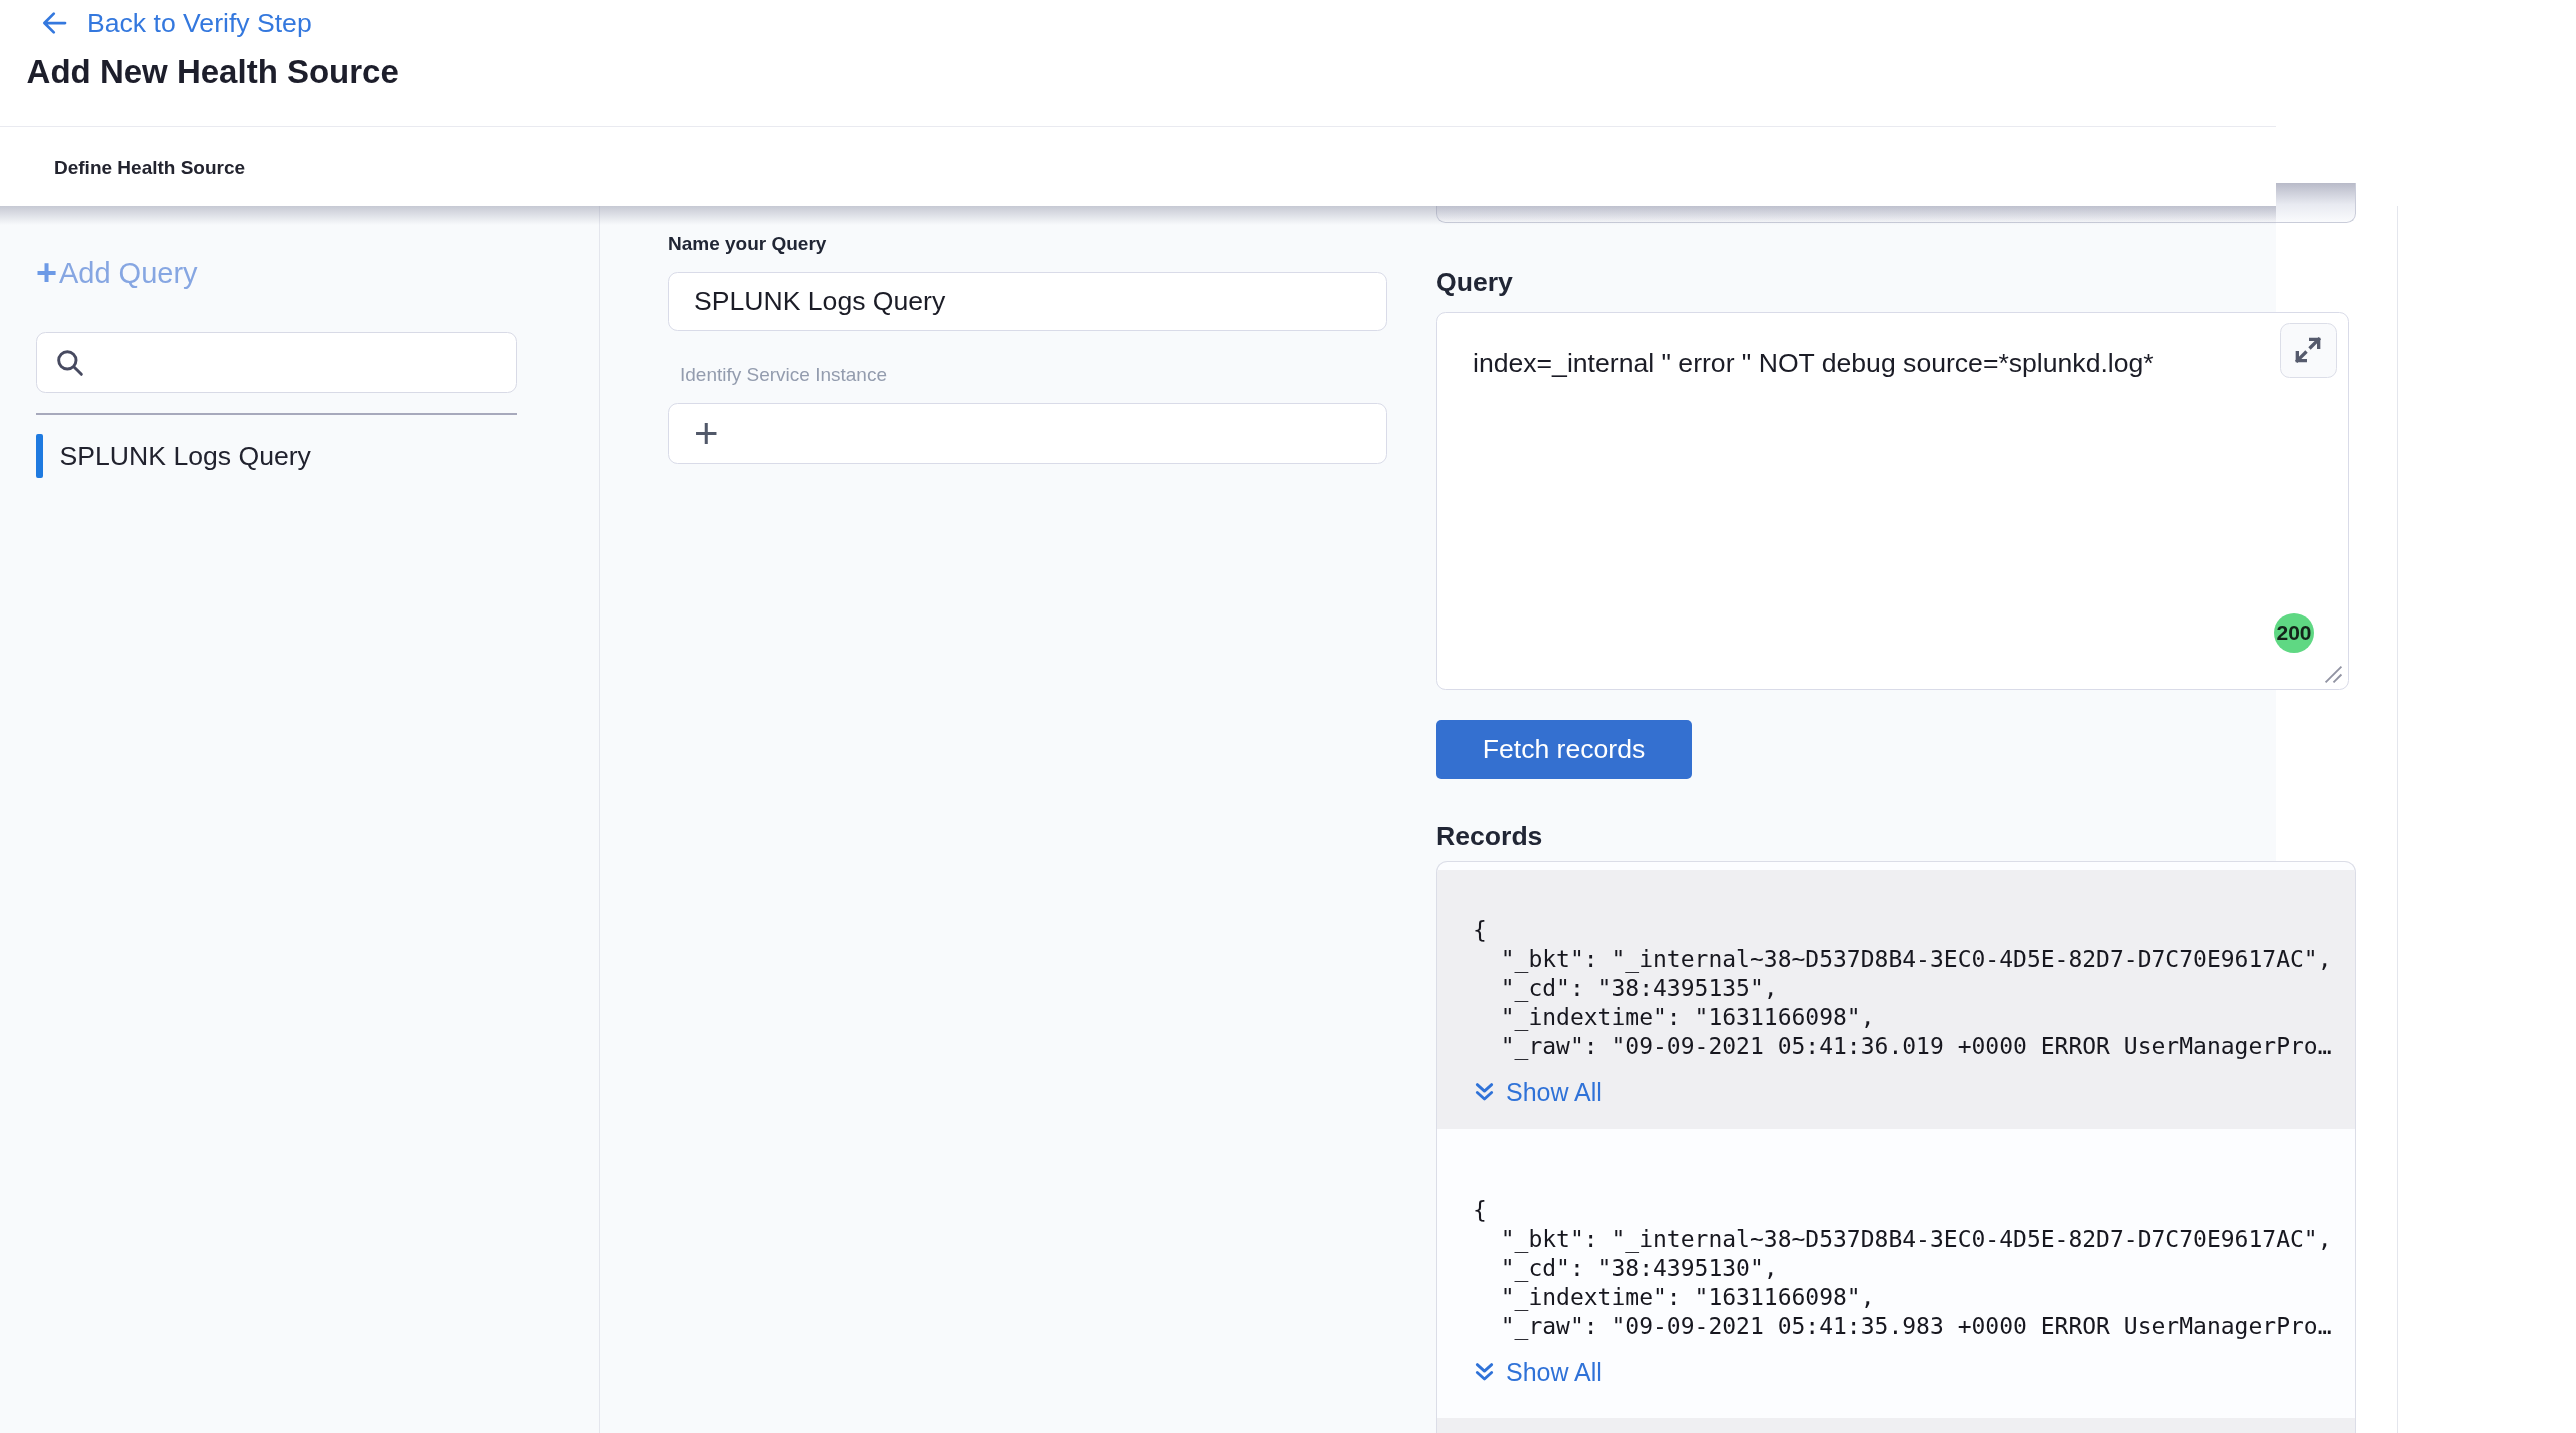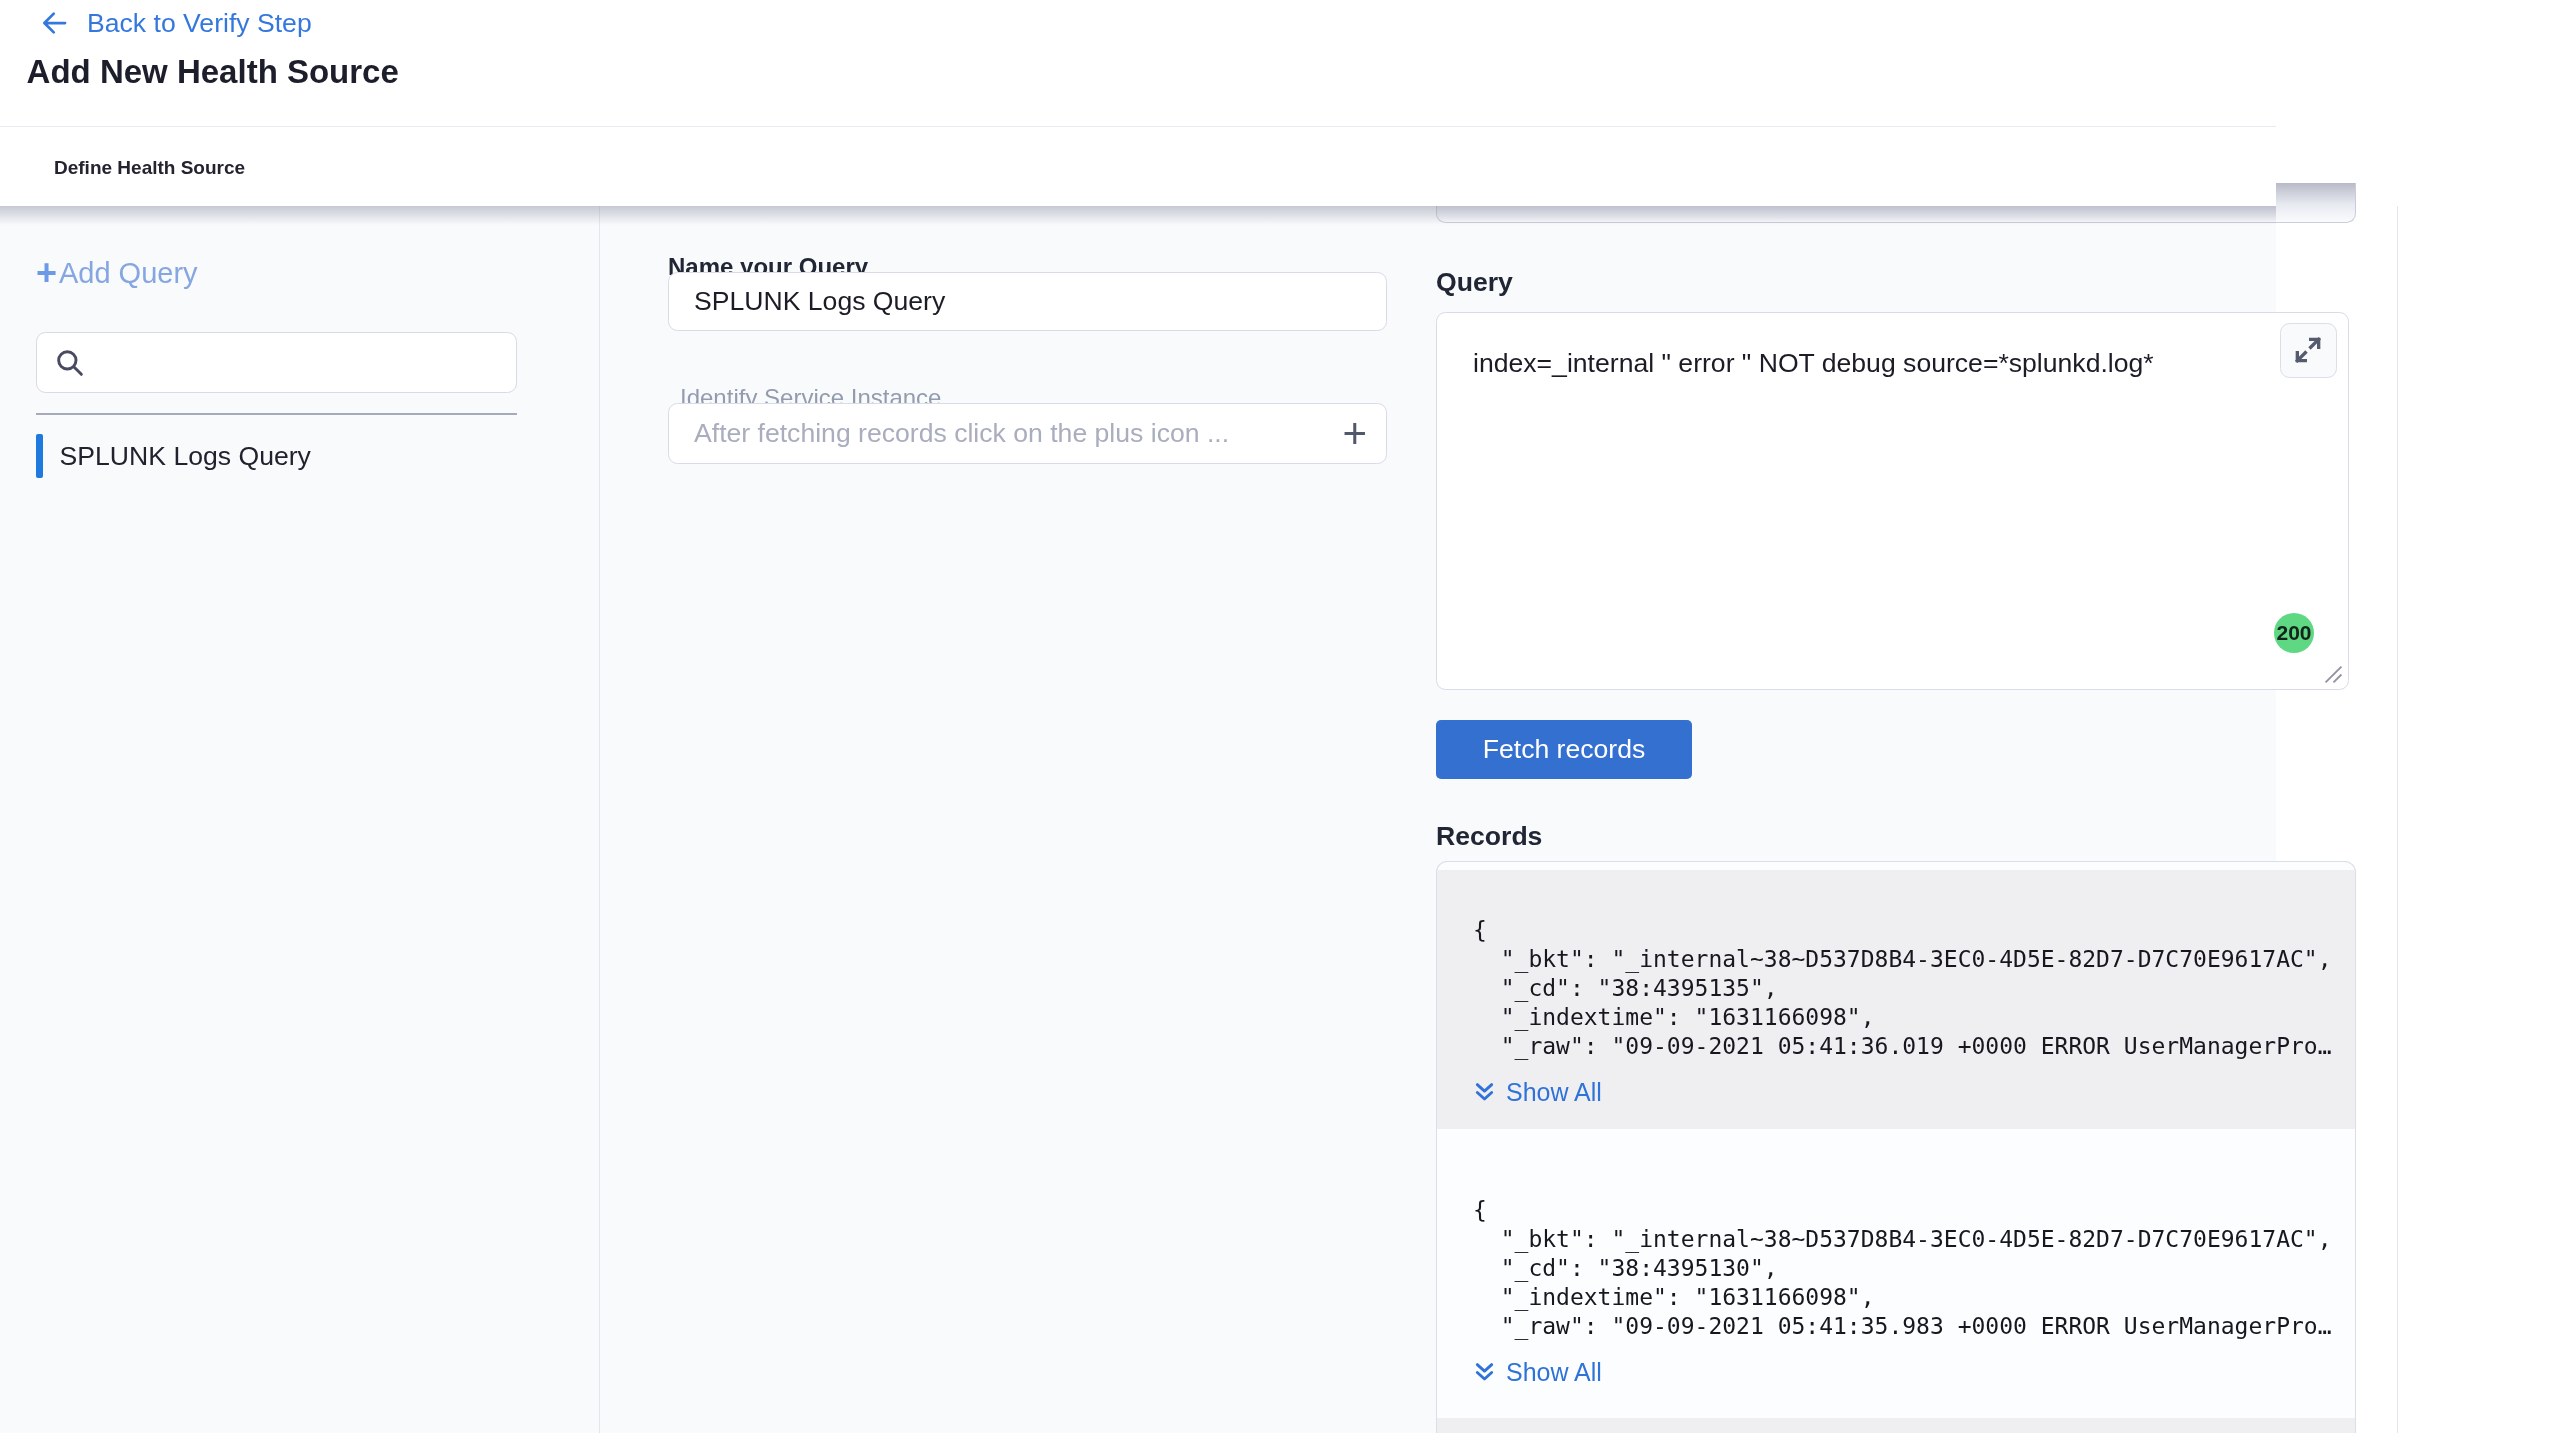--- a/index.html
+++ b/index.html
@@ -38,21 +38,21 @@
     border:1.9px solid #d8dae6; border-radius:9.5px; display:flex; align-items:center; padding:0 17px; }
   .searchbox input { border:none; outline:none; flex:1; font-size:25px; margin-left:13.3px;
     font-family:"Liberation Sans", sans-serif; background:transparent; }
   .sidebar-divider { position:absolute; left:36px; top:207px; width:481px; height:1.9px; background:#a7a9bc; }
   .query-item { position:absolute; left:36px; top:228px; height:44px; display:flex; align-items:center; cursor:pointer; }
   .sel-bar { width:6.6px; height:44px; background:#1f7ae0; border-radius:1.9px; margin-right:17px; }
   .query-item-label { font-size:26.6px; color:#21222e; font-weight:500; }
 
   
   .form-col { position:absolute; left:668px; top:0; width:719px; }
-  .field-label { font-size:24px; font-weight:600; color:#212635;margin-top:20px; }
+  .field-label { font-size:19px; font-weight:600; color:#212635; }
   .field-label.gray { color:#939cae; font-weight:500; }
   .lbl-name { position:absolute; left:0; top:26.6px; }
   .name-input { position:absolute; left:0; top:66px; width:719px; height:59px; background:#fff;
     border:1.9px solid #d9dbe8; border-radius:9.5px; font-size:26.6px; color:#1b1c26; padding:0 25px;
     font-family:"Liberation Sans", sans-serif; outline:none; }
   .lbl-si { position:absolute; left:12px; top:158px; }
   .si-wrap { position:absolute; left:0; top:197px; width:719px; height:61px; background:#fff;
     border:1.9px solid #d9dbe8; border-radius:9.5px; display:flex; align-items:center; padding:0 19px 0 25px; }
   .si-wrap input { border:none; outline:none; flex:1; font-size:26.6px; color:#444a5c;
     font-family:"Liberation Sans", sans-serif; background:transparent; }
@@ -136,21 +136,20 @@
         <span class="sel-bar"></span>
         <span class="query-item-label">SPLUNK Logs Query</span>
       </div>
     </aside>
 
     <section class="form-col">
       <div class="field-label lbl-name">Name your Query</div>
       <input class="name-input" value="SPLUNK Logs Query" style="">
       <div class="field-label gray lbl-si">Identify Service Instance</div>
       <div class="si-wrap">
-        <input placeholder="After fetching records click on the plus icon ..." style="">
         <span class="si-plus">+</span>
       </div>
     </section>
 
     <section class="query-col">
       <div class="cut-input">
         <span class="cut-tick"></span>
       </div>
       <div class="q-label">Query</div>
 

